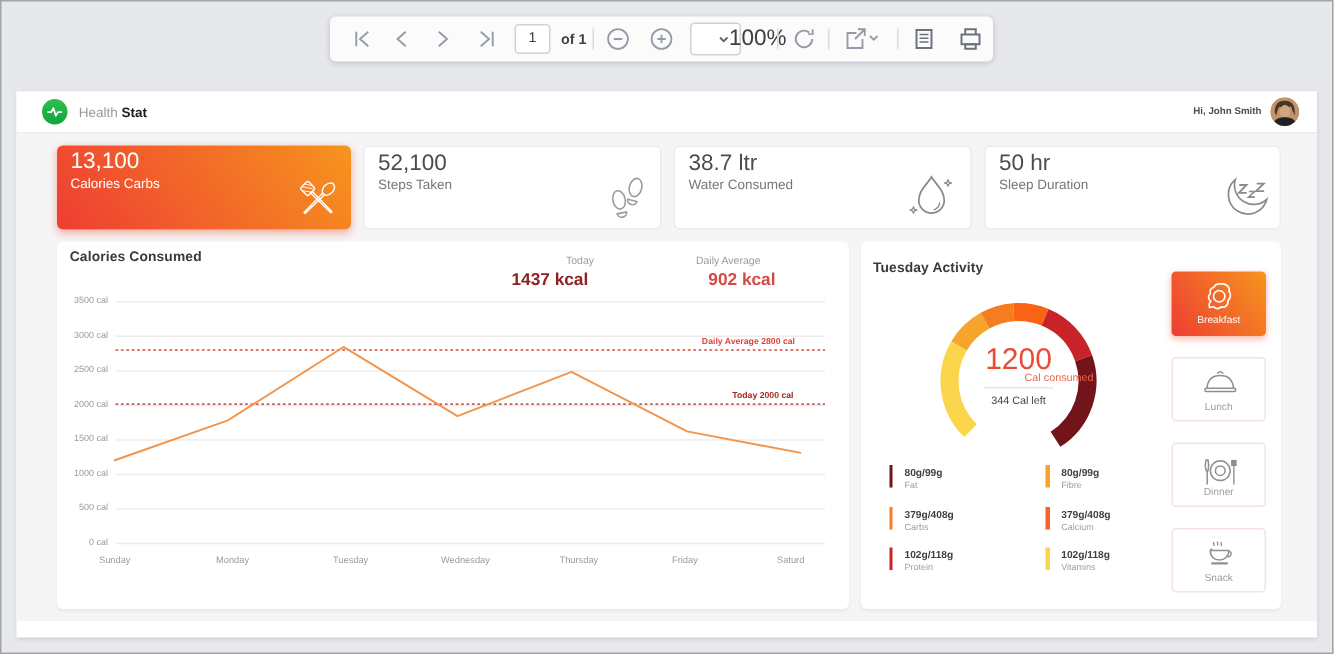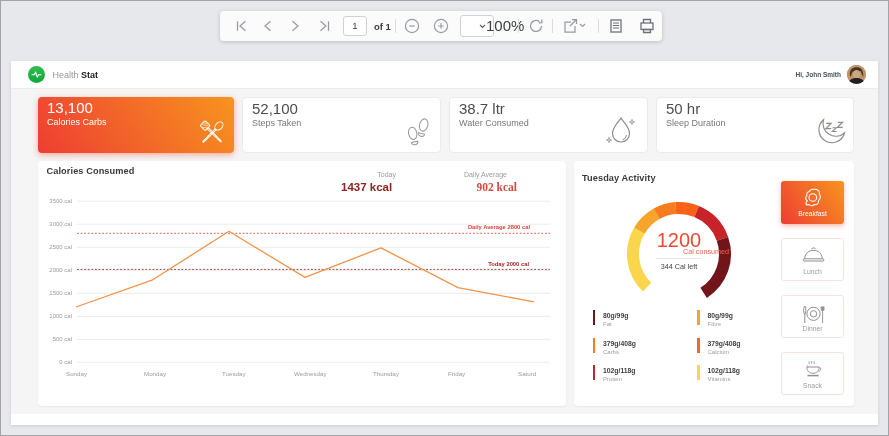--- a/index.html
+++ b/index.html
@@ -155,21 +155,21 @@
       <path d="M24.8 5.4 H29.5 L24.4 10.4 H29.7"></path>
     </g>
   </svg>
 </div>
 
 <div id="lpanel" class="abs"></div>
 <div class="abs ptitle" style="left:45.5px;top:165px;">Calories Consumed</div>
 <div class="abs" style="left:295px;top:169.5px;width:100px;text-align:right;font-size:7px;color:#9b9b9b;">Today</div>
 <div class="abs" style="left:340px;top:180px;width:100px;text-align:left;font-size:11.5px;font-weight:bold;color:#8e2222;">1437 kcal</div>
 <div class="abs" style="left:410px;top:169.5px;width:96px;text-align:right;font-size:7px;color:#9b9b9b;">Daily Average</div>
-<div class="abs" style="left:420px;top:180px;width:96px;text-align:right;font-size:11.5px;font-weight:bold;color:#d24a43;font-family:Liberation Serif, serif;">902 kcal</div>
+<div class="abs" style="left:420px;top:180px;width:96px;text-align:right;font-size:11.5px;font-weight:bold;color:#d24a43;">902 kcal</div>
 <svg class="abs" style="left:37px;top:160px" width="528" height="245" viewBox="0 0 528 245">
 
   <g stroke="#ececec" stroke-width="1">
     <line x1="39" y1="40.2" x2="512" y2="40.2"></line>
       <line x1="39" y1="63.2" x2="512" y2="63.2"></line>
     <line x1="39" y1="86.3" x2="512" y2="86.3"></line>
       <line x1="39" y1="109.3" x2="512" y2="109.3"></line>
     <line x1="39" y1="132.3" x2="512" y2="132.3"></line>
       <line x1="39" y1="155.4" x2="512" y2="155.4"></line>
     <line x1="39" y1="178.4" x2="512" y2="178.4"></line>

